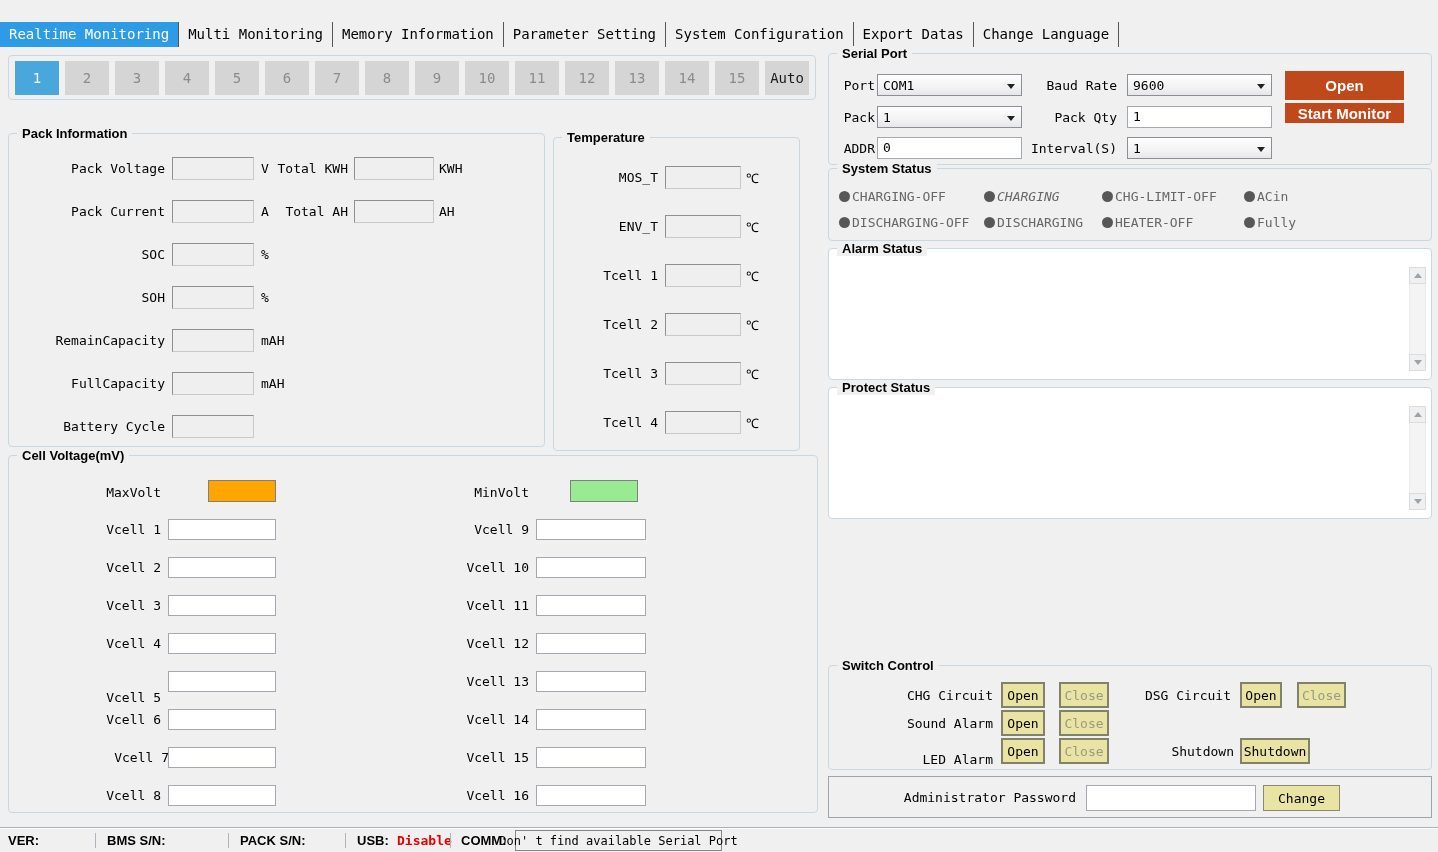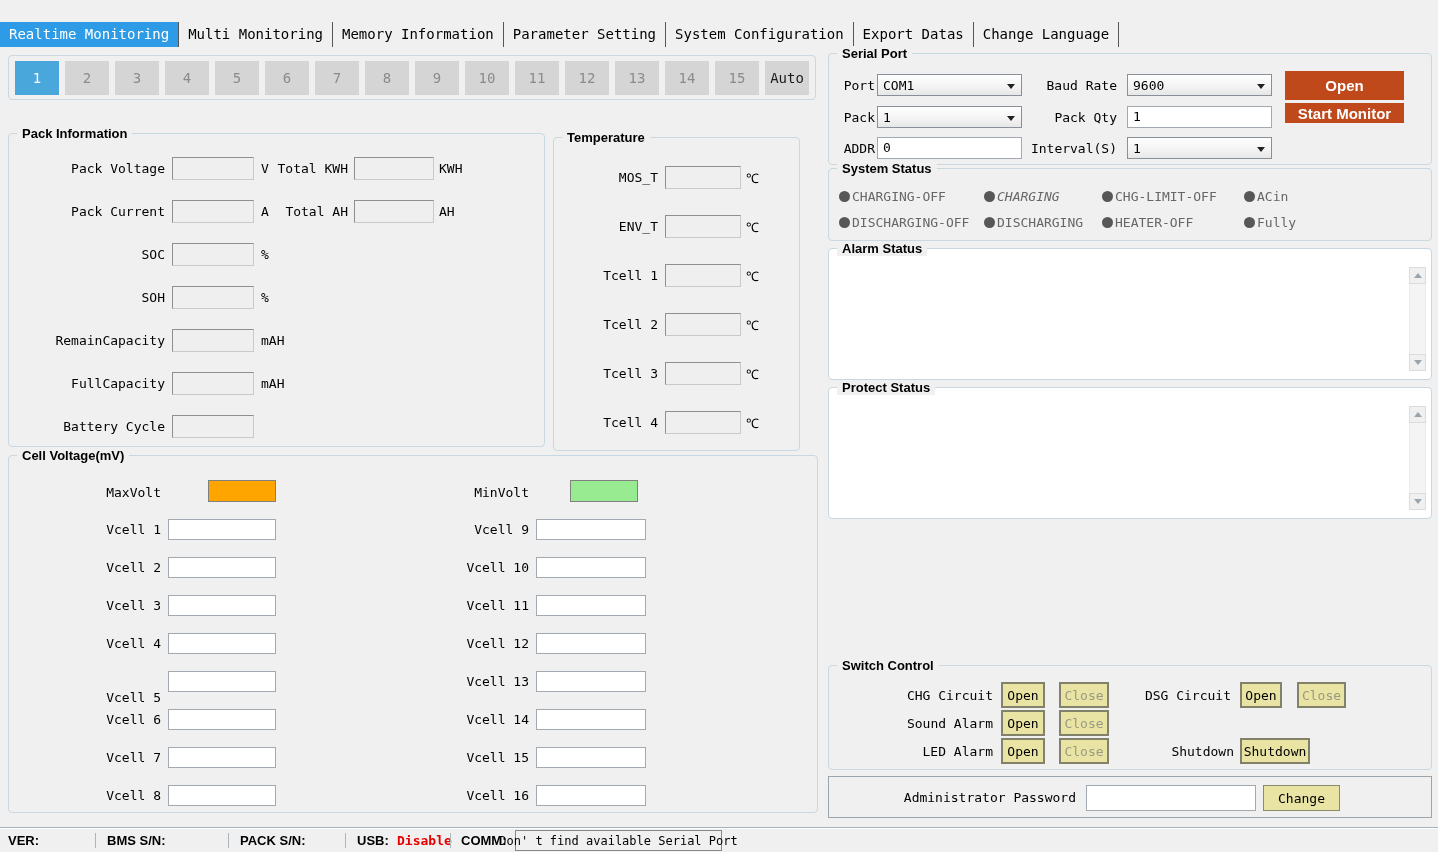--- a/index.html
+++ b/index.html
@@ -188,21 +188,21 @@
       <span class="lbl" style="left: 0px; top: 104px; width: 152px;">Vcell 2</span>
       <div class="fieldw" style="left: 159px; top: 101px; width: 108px; height: 21px;"></div>
       <span class="lbl" style="left: 0px; top: 142px; width: 152px;">Vcell 3</span>
       <div class="fieldw" style="left: 159px; top: 139px; width: 108px; height: 21px;"></div>
       <span class="lbl" style="left: 0px; top: 180px; width: 152px;">Vcell 4</span>
       <div class="fieldw" style="left: 159px; top: 177px; width: 108px; height: 21px;"></div>
       <span class="lbl" style="left: 0px; top: 212px; width: 152px; margin-top: 22px;">Vcell 5</span>
       <div class="fieldw" style="left: 159px; top: 215px; width: 108px; height: 21px;"></div>
       <span class="lbl" style="left: 0px; top: 256px; width: 152px;">Vcell 6</span>
       <div class="fieldw" style="left: 159px; top: 253px; width: 108px; height: 21px;"></div>
-      <span class="lbl" style="left: 0px; top: 294px; width: 152px;">Vcell 7</span>
+      <span class="lbl" style="left: 8px; top: 294px; width: 152px;">Vcell 7</span>
       <div class="fieldw" style="left: 159px; top: 291px; width: 108px; height: 21px;"></div>
       <span class="lbl" style="left: 0px; top: 332px; width: 152px;">Vcell 8</span>
       <div class="fieldw" style="left: 159px; top: 329px; width: 108px; height: 21px;"></div>
       <span class="lbl" style="left: 368px; top: 66px; width: 152px;">Vcell 9</span>
       <div class="fieldw" style="left: 527px; top: 63px; width: 110px; height: 21px;"></div>
       <span class="lbl" style="left: 368px; top: 104px; width: 152px;">Vcell 10</span>
       <div class="fieldw" style="left: 527px; top: 101px; width: 110px; height: 21px;"></div>
       <span class="lbl" style="left: 368px; top: 142px; width: 152px;">Vcell 11</span>
       <div class="fieldw" style="left: 527px; top: 139px; width: 110px; height: 21px;"></div>
       <span class="lbl" style="left: 368px; top: 180px; width: 152px;">Vcell 12</span>
@@ -270,21 +270,21 @@
       </div>
     </div>
     <div class="groupbox" id="gb-switch" style="left:828px;top:665px;width:604px;height:105px">
     <div class="gb-title">Switch Control</div>
   <span class="lbl" style="left: 0px; top: 22px; width: 164px;">CHG Circuit</span>
       <div class="btn-khaki" style="left: 172px; top: 16px; width: 44px; height: 26px;">Open</div>
       <div class="btn-khaki gray" style="left: 230px; top: 16px; width: 50px; height: 26px;">Close</div>
       <span class="lbl" style="left: 0px; top: 50px; width: 164px;">Sound Alarm</span>
       <div class="btn-khaki" style="left: 172px; top: 44px; width: 44px; height: 26px;">Open</div>
       <div class="btn-khaki gray" style="left: 230px; top: 44px; width: 50px; height: 26px;">Close</div>
-      <span class="lbl" style="left: 0px; top: 78px; width: 164px;">LED Alarm</span>
+      <span class="lbl" style="left: 0px; top: 86px; width: 164px;">LED Alarm</span>
       <div class="btn-khaki" style="left: 172px; top: 72px; width: 44px; height: 26px;">Open</div>
       <div class="btn-khaki gray" style="left: 230px; top: 72px; width: 50px; height: 26px;">Close</div>
       <span class="lbl" style="left: 300px; top: 22px; width: 102px;">DSG Circuit</span>
       <div class="btn-khaki" style="left: 411px; top: 16px; width: 42px; height: 26px;">Open</div>
       <div class="btn-khaki gray" style="left: 468px; top: 16px; width: 49px; height: 26px;">Close</div>
       <span class="lbl" style="left: 300px; top: 78px; width: 105px;">Shutdown</span>
       <div class="btn-khaki" style="left: 411px; top: 72px; width: 70px; height: 26px;">Shutdown</div>
     </div>
 
   <div id="admin-panel">

